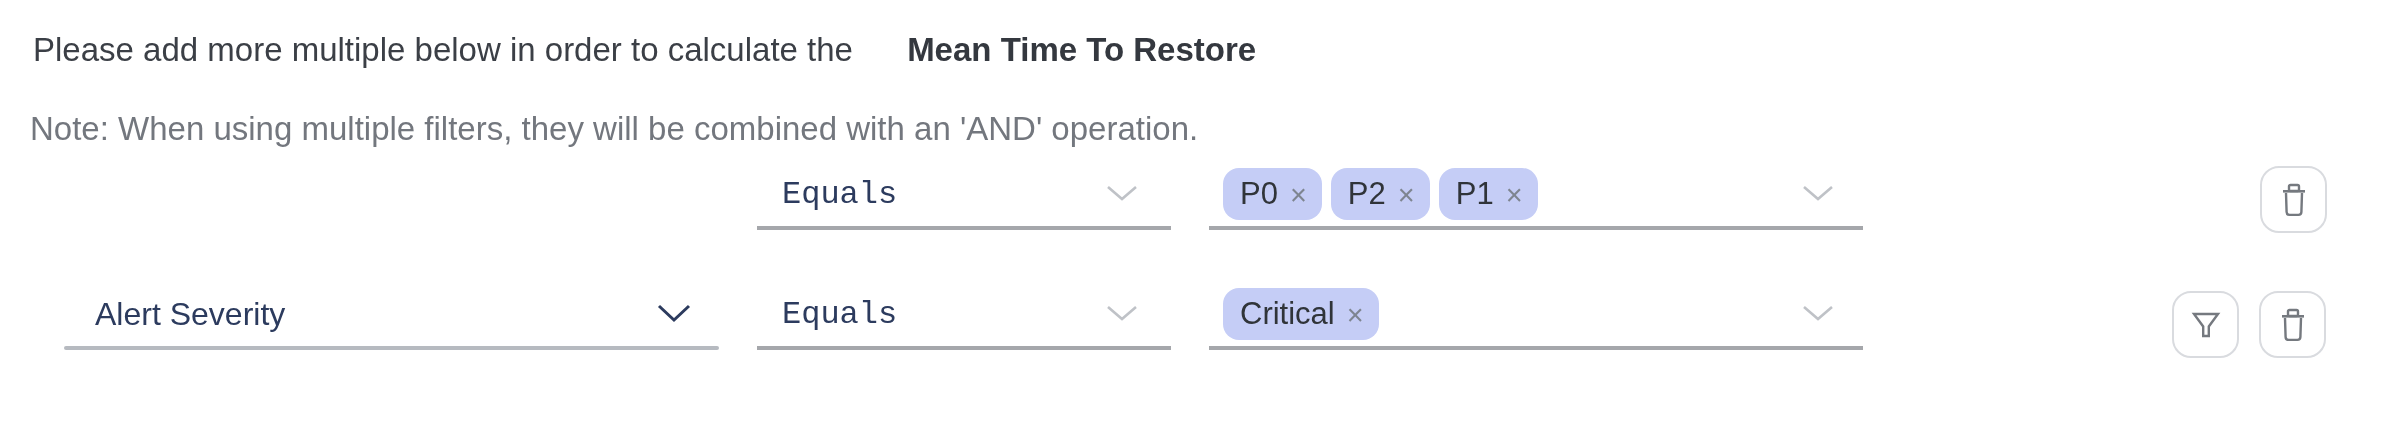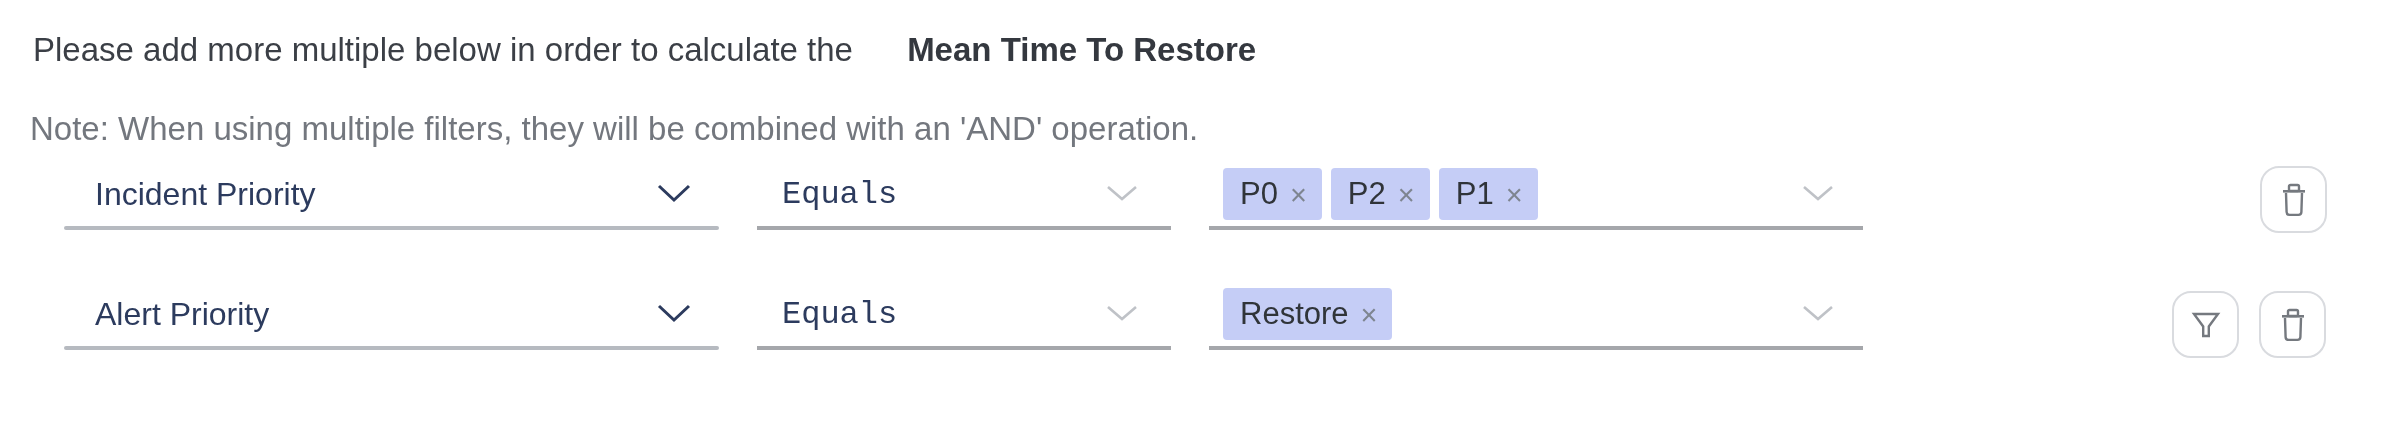--- a/index.html
+++ b/index.html
@@ -45,21 +45,21 @@
 
   .chev { position: absolute; }
   .fname .chev { right: 26px; top: 24px; }
   .fop   .chev { right: 32px; top: 26px; }
   .fvals .chev { right: 28px; top: 26px; }
 
   .chips { display: flex; align-items: center; gap: 9px; }
   .chip {
     display: inline-flex; align-items: center; gap: 12px;
     height: 52px; padding: 0 15px 0 17px;
-    background: #c5cdf6; border-radius: 4px;
+    background: #c5cdf6; border-radius: 16px;
     font-size: 31px; color: #303439; white-space: nowrap;
     cursor: default;
   }
   .chip-x {
     font-size: 29px; color: #7e8590; line-height: 1; cursor: pointer;
     transform: translateY(1px);
   }
 
   .icon-btn {
     position: absolute; width: 67px; height: 67px;
@@ -75,29 +75,20 @@
 </style>
 </head>
 <body>
 
 <div class="canvas">
 
   <p class="intro"><span>Please add more multiple below in order to calculate the </span><b>Mean Time To Restore</b></p>
 
   <p class="note">Note: When using multiple filters, they will be combined with an 'AND' operation.</p>
 
-  <div class="field fname first row1">
-    <span class="field-label">Incident Priority</span>
-    <span class="chev">
-      <svg width="38" height="24" viewBox="0 0 38 24" fill="none">
-        <polyline points="4,4 19,18 34,4" stroke="#2c3b5e" stroke-width="3"></polyline>
-      </svg>
-    </span>
-    <span class="underline"></span>
-  </div>
 
   <div class="field fop row1">
     <span class="field-label">Equals</span>
     <span class="chev">
       <svg width="34" height="20" viewBox="0 0 34 20" fill="none">
         <polyline points="3,3 17,15 31,3" stroke="#bfc2c7" stroke-width="2.6"></polyline>
       </svg>
     </span>
     <span class="underline"></span>
   </div>
@@ -129,21 +120,21 @@
     <span>
       <svg width="30" height="34" viewBox="0 0 30 34" fill="none">
         <rect x="10" y="2" width="10" height="6" rx="1.5" stroke="#75797f" stroke-width="2.4"></rect>
         <rect x="4" y="7" width="22" height="2.6" fill="#75797f"></rect>
         <path d="M7 10 L7.6 29 a3 3 0 0 0 3 2.9 h8.8 a3 3 0 0 0 3-2.9 L23 10" stroke="#75797f" stroke-width="2.4"></path>
       </svg>
     </span>
   </button>
 
   <div class="field fname first row2">
-    <span class="field-label">Alert Priority</span>
+    <span class="field-label">Alert Severity</span>
     <span class="chev">
       <svg width="38" height="24" viewBox="0 0 38 24" fill="none">
         <polyline points="4,4 19,18 34,4" stroke="#2c3b5e" stroke-width="3"></polyline>
       </svg>
     </span>
     <span class="underline"></span>
   </div>
 
   <div class="field fop row2">
     <span class="field-label">Equals</span>
@@ -151,21 +142,21 @@
       <svg width="34" height="20" viewBox="0 0 34 20" fill="none">
         <polyline points="3,3 17,15 31,3" stroke="#bfc2c7" stroke-width="2.6"></polyline>
       </svg>
     </span>
     <span class="underline"></span>
   </div>
 
   <div class="field fvals row2">
     <span class="chips">
       <span class="chip">
-        <span>Restore</span>
+        <span>Critical</span>
         <span class="chip-x">×</span>
       </span>
     </span>
     <span class="chev">
       <svg width="34" height="20" viewBox="0 0 34 20" fill="none">
         <polyline points="3,3 17,15 31,3" stroke="#bfc2c7" stroke-width="2.6"></polyline>
       </svg>
     </span>
     <span class="underline"></span>
   </div>

